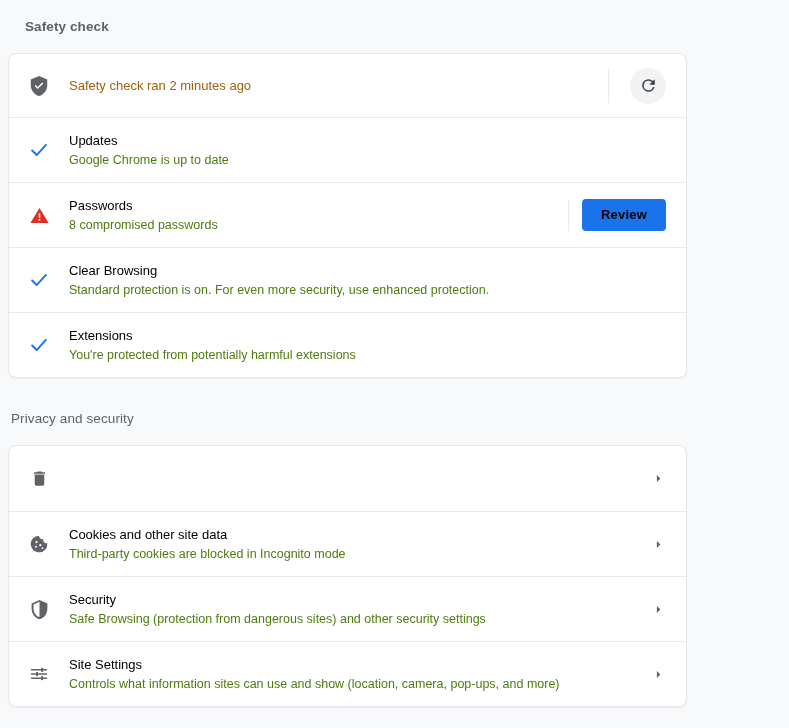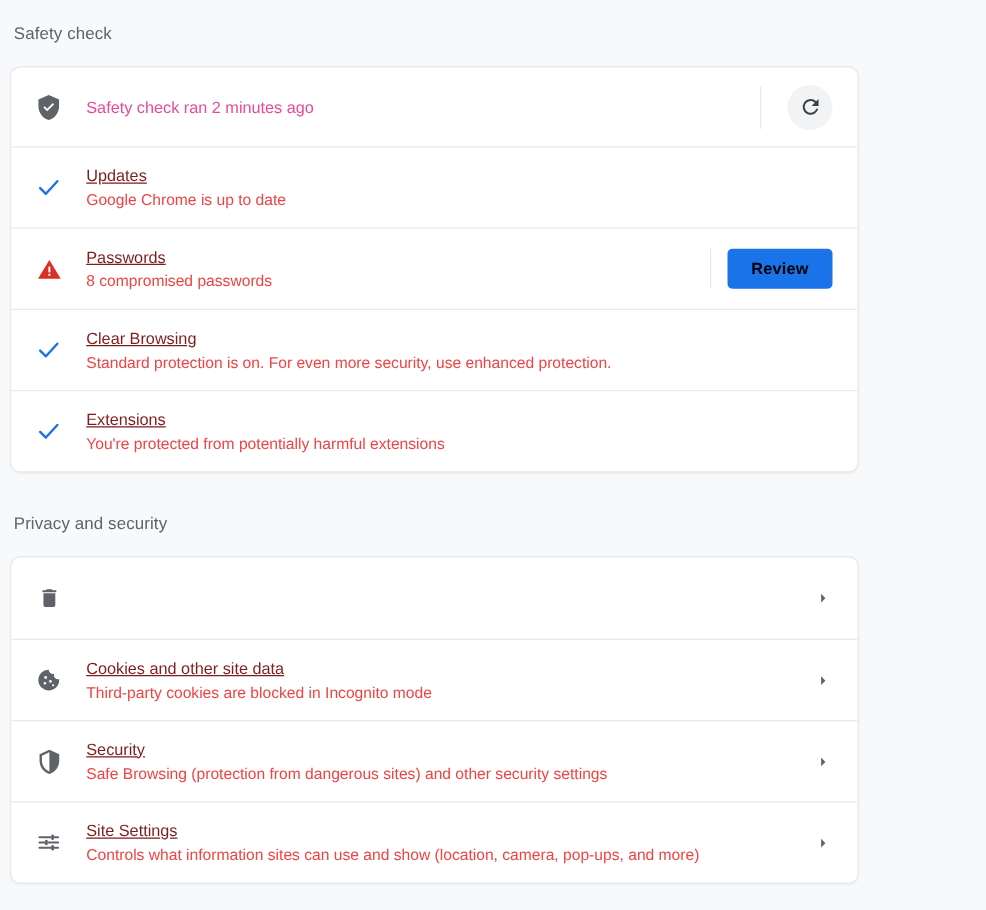--- a/index.html
+++ b/index.html
@@ -24,22 +24,23 @@
   
   .section-title {
     font-size: 13.5px;
     color: #5f6368;
     letter-spacing: 0.1px;
     font-weight: 400;
     line-height: 1;
   }
   #safety-check-title {
     position: absolute;
-    left: 11px;
+    left: 25px;
     top: 20px;
+    font-weight: bold;
   }
   #privacy-security-title {
     position: absolute;
     left: 11px;
     top: 412px;
   }
 
   
   .card {
     position: absolute;
@@ -81,36 +82,35 @@
   .row-text {
     flex: 1 1 auto;
     min-width: 0;
     display: flex;
     flex-direction: column;
     justify-content: center;
   }
 
   .row-title {
     font-size: 13px;
-    color: #7f1d1d;
+    color: #000000;
     line-height: 19px;
     font-weight: 400;
-    text-decoration: underline;
   }
   .row-sub {
     font-size: 12.5px;
-    color: #ef4444;
+    color: #4d7c0f;
     line-height: 19px;
     font-weight: 400;
     margin-top: 1px;
     white-space: nowrap;
   }
   .row-single {
     font-size: 13px;
-    color: #ec4899;
+    color: #a16207;
     line-height: 19px;
   }
 
   
   .refresh-btn {
     width: 36px;
     height: 36px;
     border-radius: 50%;
     background: #f1f3f4;
     border: none;

